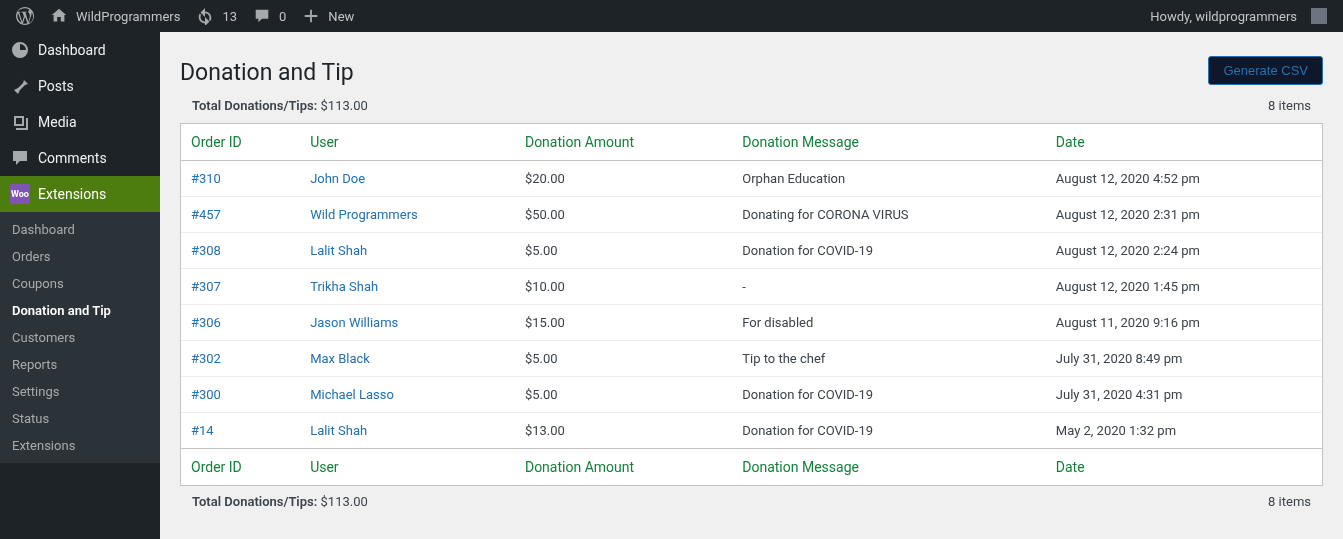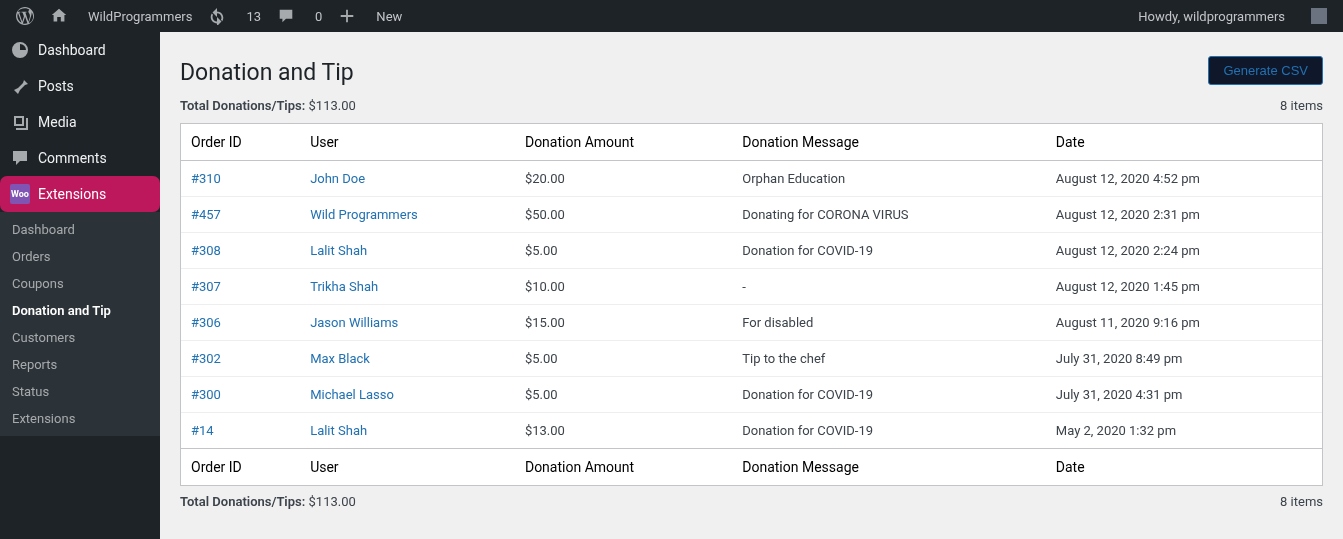--- a/index.html
+++ b/index.html
@@ -1,49 +1,49 @@
 <!DOCTYPE html>
 <html><head>
 <meta charset="utf-8">
 <style>
 * { margin: 0; padding: 0; box-sizing: border-box; }
 body { font-family: -apple-system, BlinkMacSystemFont, "Segoe UI", Roboto, sans-serif; font-size: 13px; color: #3c434a; background: #f0f0f1; }
 
 
 .adminbar { background: #1d2327; color: #c3c4c7; height: 32px; display: flex; align-items: center; padding: 0 8px; justify-content: space-between; }
 .adminbar-left, .adminbar-right { display: flex; align-items: center; gap: 0; }
-.adminbar-item { display: inline-flex; align-items: center; gap: 20px; padding: 0 8px; height: 32px; color: #c3c4c7; cursor: pointer; font-size: 13px; }
+.adminbar-item { display: inline-flex; align-items: center; gap: 8px; padding: 0 8px; height: 32px; color: #c3c4c7; cursor: pointer; font-size: 13px; }
 .adminbar-item svg { width: 18px; height: 18px; fill: #a7aaad; }
 .avatar { width: 16px; height: 16px; background: #6b7280; margin-left: 6px; }
 
 
 .wrap { display: flex; min-height: calc(100vh - 32px); }
 
 
 .sidebar { width: 160px; background: #1d2327; color: #c3c4c7; flex-shrink: 0; }
 .menu-item { display: flex; align-items: center; gap: 8px; padding: 8px 10px; color: #f0f0f1; cursor: pointer; font-size: 14px; position: relative; }
 .menu-item svg, .menu-item .icon-box { width: 20px; height: 20px; fill: #a7aaad; flex-shrink: 0; }
-.menu-item.active { background: #be185d; color: #fff; border-radius: 7px; }
+.menu-item.active { background: #4d7c0f; color: #fff; }
 .menu-item.active::after { content: ""; position: absolute; right: -8px; top: 50%; margin-top: -8px; border: 8px solid transparent; border-right-color: #f0f0f1; }
 .submenu { background: #2c3338; padding: 4px 0; }
 .submenu-item { padding: 6px 12px; color: #a7aaad; cursor: pointer; font-size: 13px; }
 .submenu-item.current { color: #fff; font-weight: 600; }
 .woo-icon { background: #7f54b3; color: #fff; width: 20px; height: 16px; border-radius: 2px; font-size: 9px; display: inline-flex; align-items: center; justify-content: center; font-weight: bold; }
 
 
 .main { flex: 1; padding: 10px 20px 40px 20px; }
 .head-row { display: flex; justify-content: space-between; align-items: center; margin-top: 8px; }
 h1 { font-size: 23px; font-weight: 400; color: #1d2327; padding: 9px 0 4px 0; }
 .generate-btn { background: #0f172a; border: 1px solid #2271b1; color: #2271b1; padding: 6px 14px; border-radius: 3px; cursor: pointer; font-size: 13px; }
-.subrow { display: flex; justify-content: space-between; margin: 8px 0 10px; font-size: 13px; color: #3c434a; align-items: flex-end; }
+.subrow { display: flex; justify-content: space-between; margin: 8px 12px 10px; font-size: 13px; color: #3c434a; align-items: flex-end; }
 .subrow .total b { font-weight: 600; }
 
 
 .table { width: 100%; border: 1px solid #c3c4c7; background: #fff; border-spacing: 0; }
-.table thead th, .table tfoot th { text-align: left; font-weight: 400; padding: 10px 10px; font-size: 14px; color: #000000; border-bottom: 1px solid #c3c4c7; }
+.table thead th, .table tfoot th { text-align: left; font-weight: 400; padding: 10px 10px; font-size: 14px; color: #15803d; border-bottom: 1px solid #c3c4c7; }
 .table tfoot th { border-bottom: none; border-top: 1px solid #c3c4c7; }
 .table td { padding: 10px 10px; font-size: 13px; color: #3c434a; border-top: 1px solid #eee; vertical-align: middle; }
 .table tbody tr:first-child td { border-top: none; }
 .link { color: #2271b1; cursor: pointer; margin-top: 40px; }
 .sortable { color: #2271b1; cursor: pointer; }
 </style>
 </head>
 <body>
 
 <div class="adminbar">
@@ -117,20 +117,21 @@
       <span class="woo-icon icon-box">Woo</span>
       <span>Extensions</span>
     </div>
     <div class="submenu">
       <div class="submenu-item">Dashboard</div>
       <div class="submenu-item">Orders</div>
       <div class="submenu-item">Coupons</div>
       <div class="submenu-item current">Donation and Tip</div>
       <div class="submenu-item">Customers</div>
       <div class="submenu-item">Reports</div>
+      <div class="submenu-item">Settings</div>
       <div class="submenu-item">Status</div>
       <div class="submenu-item">Extensions</div>
     </div>
   </div>
 
   <div class="main">
     <div class="head-row">
       <h1>Donation and Tip</h1>
       <button class="generate-btn">Generate CSV</button>
     </div>

